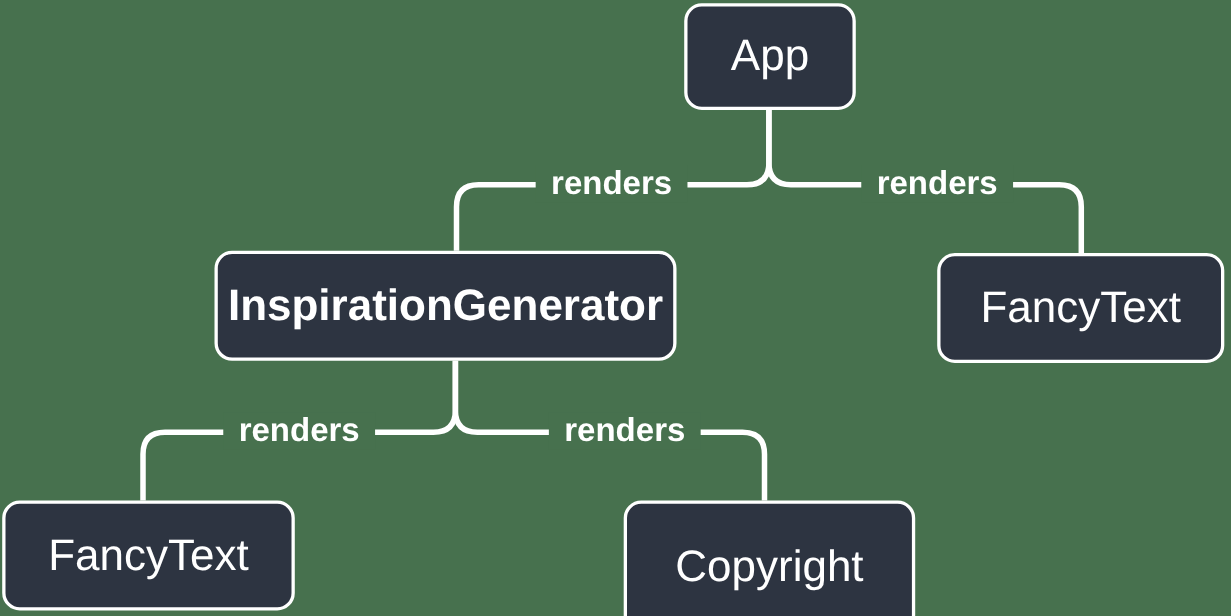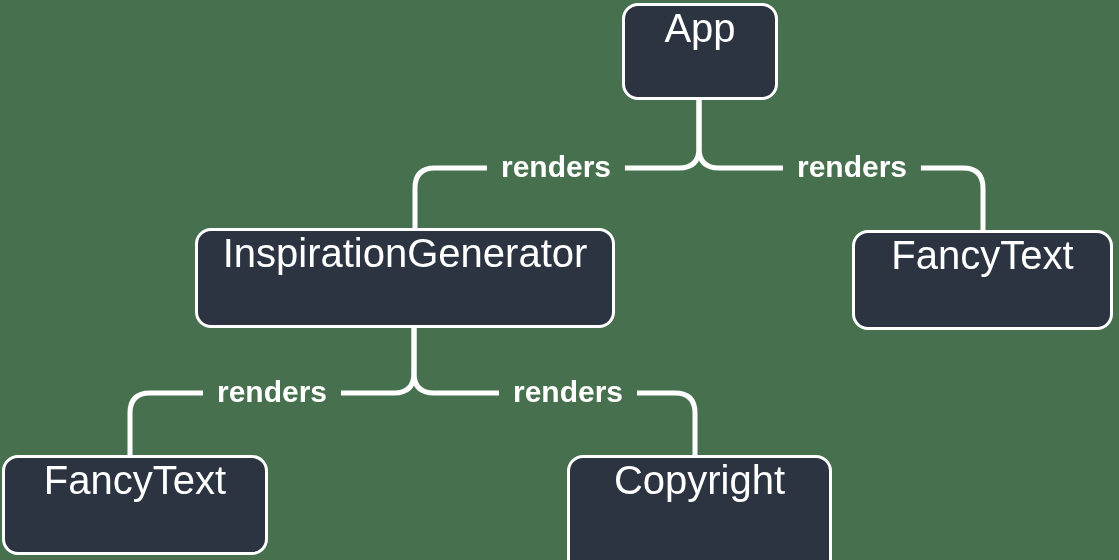--- a/index.html
+++ b/index.html
@@ -29,25 +29,26 @@
   .node {
     position: absolute;
     z-index: 2;
     box-sizing: border-box;
     background: #2D3441;
     border: 3.5px solid #FFFFFF;
     border-radius: 16px;
     color: #FFFFFF;
     font-size: 40px;
     display: flex;
+    align-items: center;
     justify-content: center;
     white-space: nowrap;
   }
   #node-app                   { left: 622px; top: 3px;   width: 156px; height: 97px;  }
-  #node-inspiration-generator { left: 195px; top: 228px; width: 420px; height: 100px; }
+  #node-inspiration-generator { left: 195px; top: 228px; width: 420px; height: 100px; font-weight: bold; }
   #node-fancy-text-right      { left: 852px; top: 230px; width: 261px; height: 100px; }
   #node-fancy-text-left       { left: 2px;   top: 455px; width: 266px; height: 100px; }
   #node-copyright             { left: 567px; top: 455px; width: 265px; height: 120px; }
   .edge-label {
     position: absolute;
     z-index: 1;
     transform: translate(-50%, -50%);
     background: #47714E;
     color: #ffffff;
     font-size: 30px;

